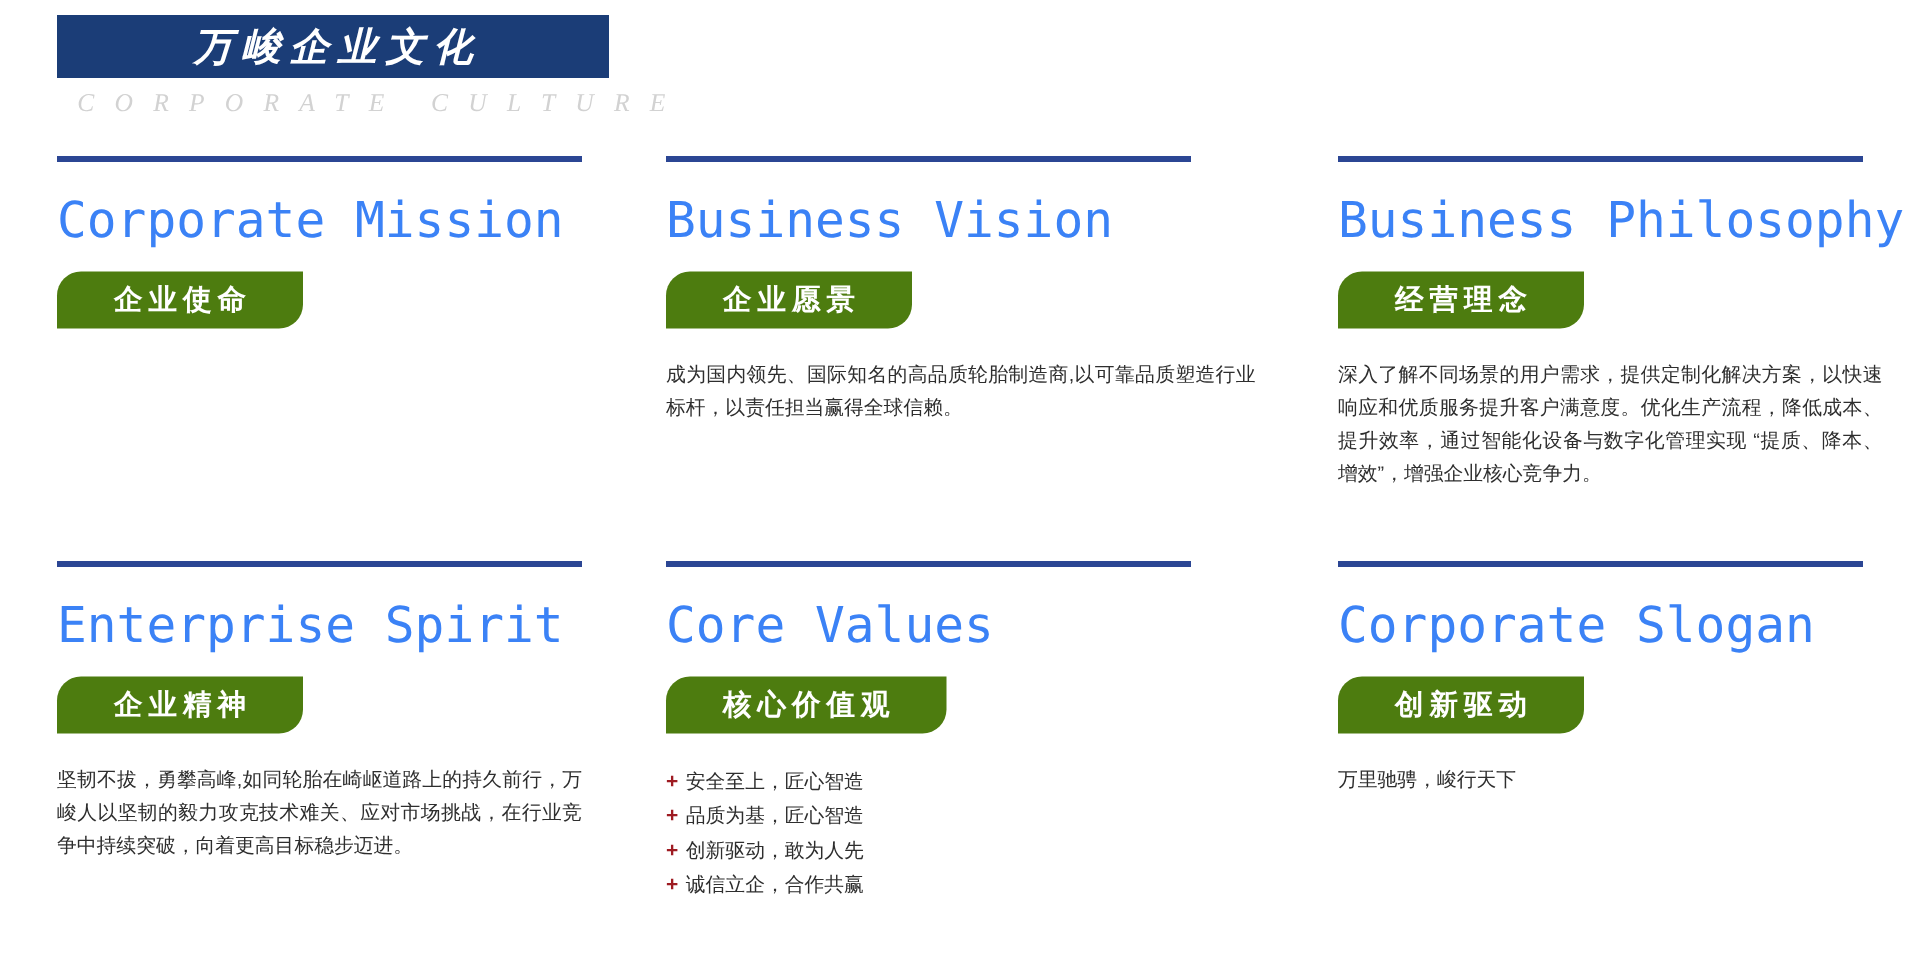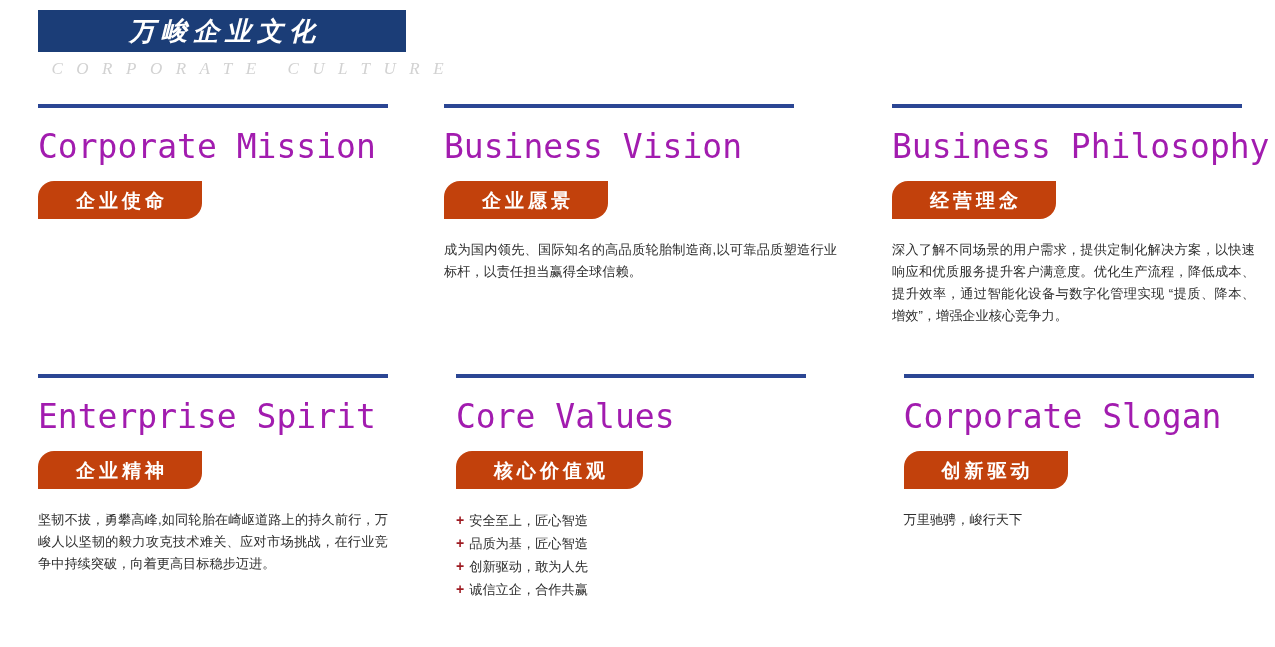--- a/index.html
+++ b/index.html
@@ -60,21 +60,20 @@
     left: 0;
     top: 104px;
     width: 1275px;
   }
   .row {
     display: flex;
     align-items: flex-start;
   }
   .row-2 {
     margin-top: 0;
-    gap: 12px;
   }
   .card {
     box-sizing: border-box;
     position: relative;
   }
   .col-1 { width: 422px; padding-left: 38px; padding-right: 34px; }
   .col-2 { width: 445px; padding-left: 22px; padding-right: 30px; }
   .col-3 { width: 408px; padding-left: 25px; padding-right: 20px; }
 
   .card-rule {
@@ -82,32 +81,32 @@
     background: #2b4694;
     width: 350px;
   }
   .col-3 .card-rule { width: 350px; }
 
   .card-title-en {
     margin-top: 22px;
     font-family: "DejaVu Sans Mono", "Liberation Mono", monospace;
     font-size: 33px;
     font-weight: normal;
-    color: #a21caf;
+    color: #3b82f6;
     line-height: 1;
     white-space: nowrap;
     letter-spacing: 0px;
   }
 
   .badge {
     margin-top: 18px;
     display: inline-flex;
     align-items: center;
     justify-content: center;
-    background: #c2410c;
+    background: #4d7c0f;
     height: 38px;
     padding: 0 34px;
     border-radius: 16px 0 16px 0;
   }
   .badge-text {
     color: #ffffff;
     font-size: 19px;
     font-weight: bold;
     letter-spacing: 4px;
     text-indent: 4px;

